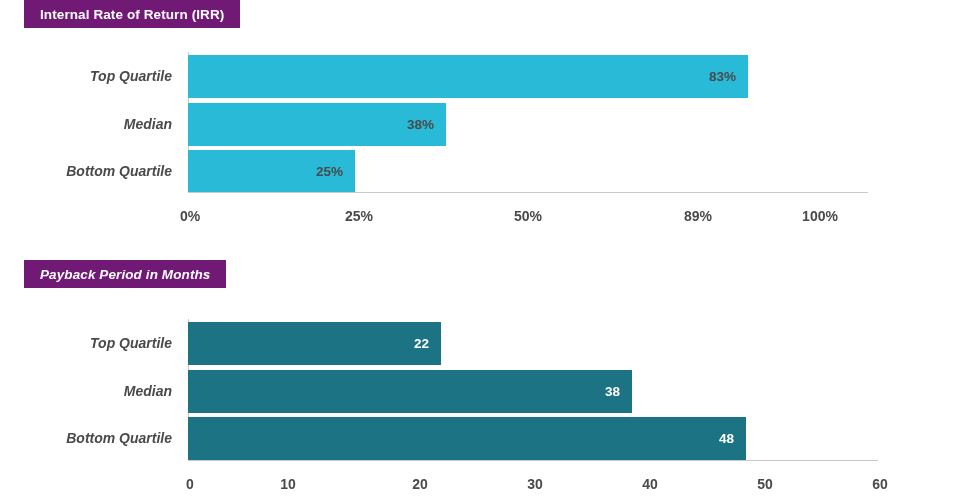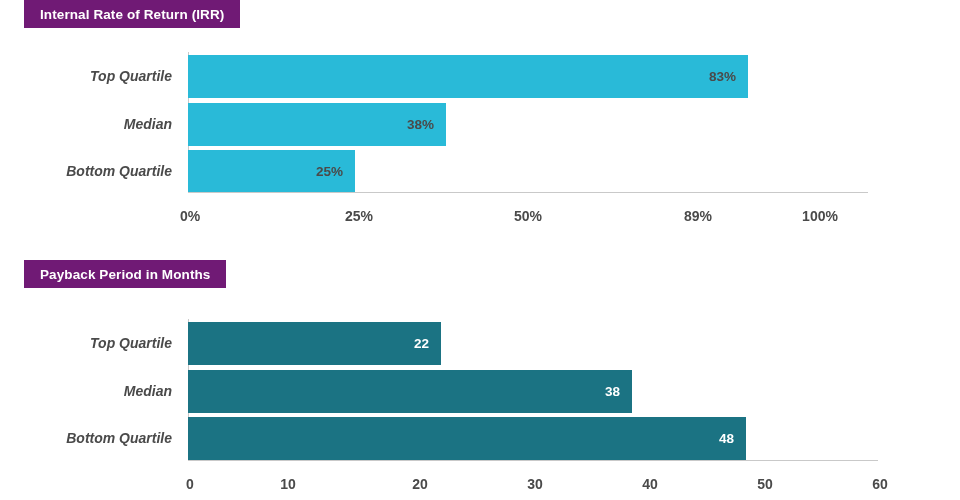--- a/index.html
+++ b/index.html
@@ -35,21 +35,21 @@
     font-size: 13.5px;
     font-weight: bold;
     letter-spacing: 0.1px;
     display: flex;
     align-items: center;
     padding: 0 16px;
     box-sizing: border-box;
     white-space: nowrap;
   }
   #panel-irr .title-banner     { top: 0px;  }
-  #panel-payback .title-banner { top: 5px;  }
+  #panel-payback .title-banner { top: 5px; font-style: italic;  }
 
   
   .plot {
     position: absolute;
     left: 0;
     top: 0;
     width: 960px;
     height: 245px;
   }
 

